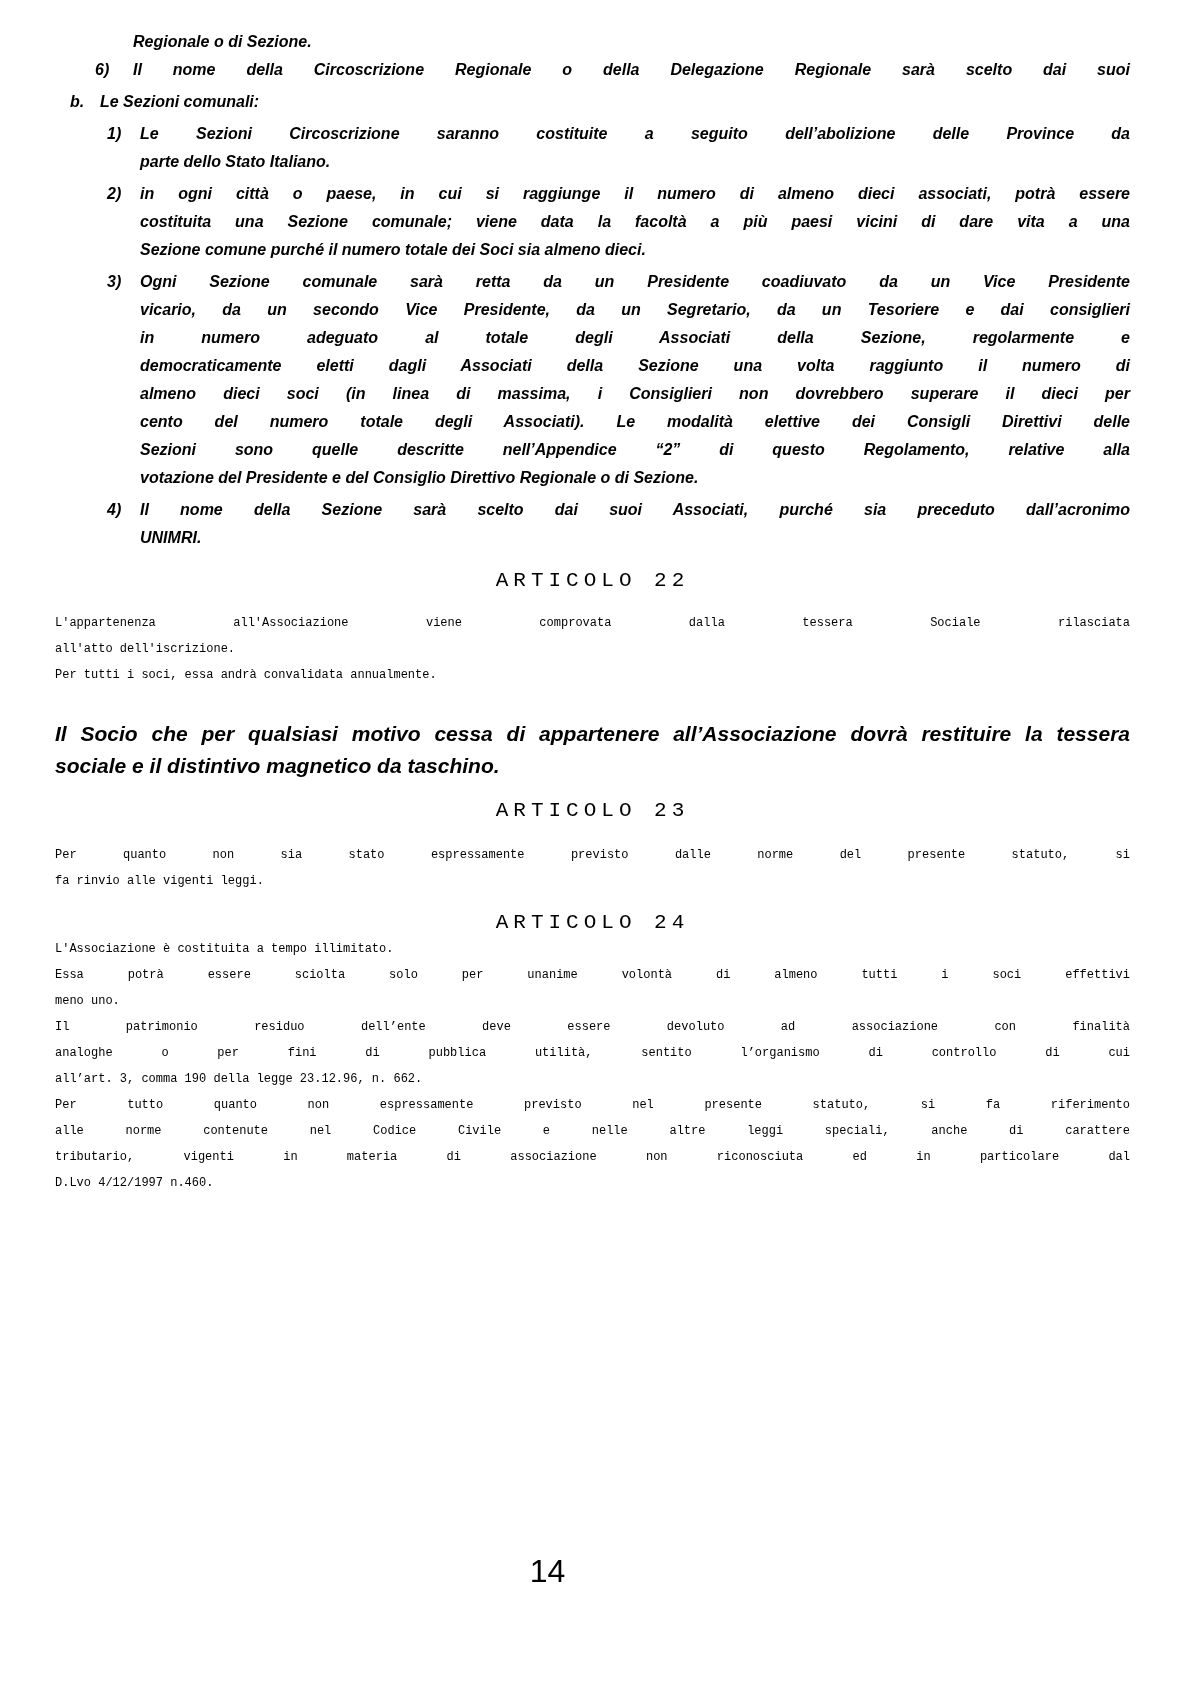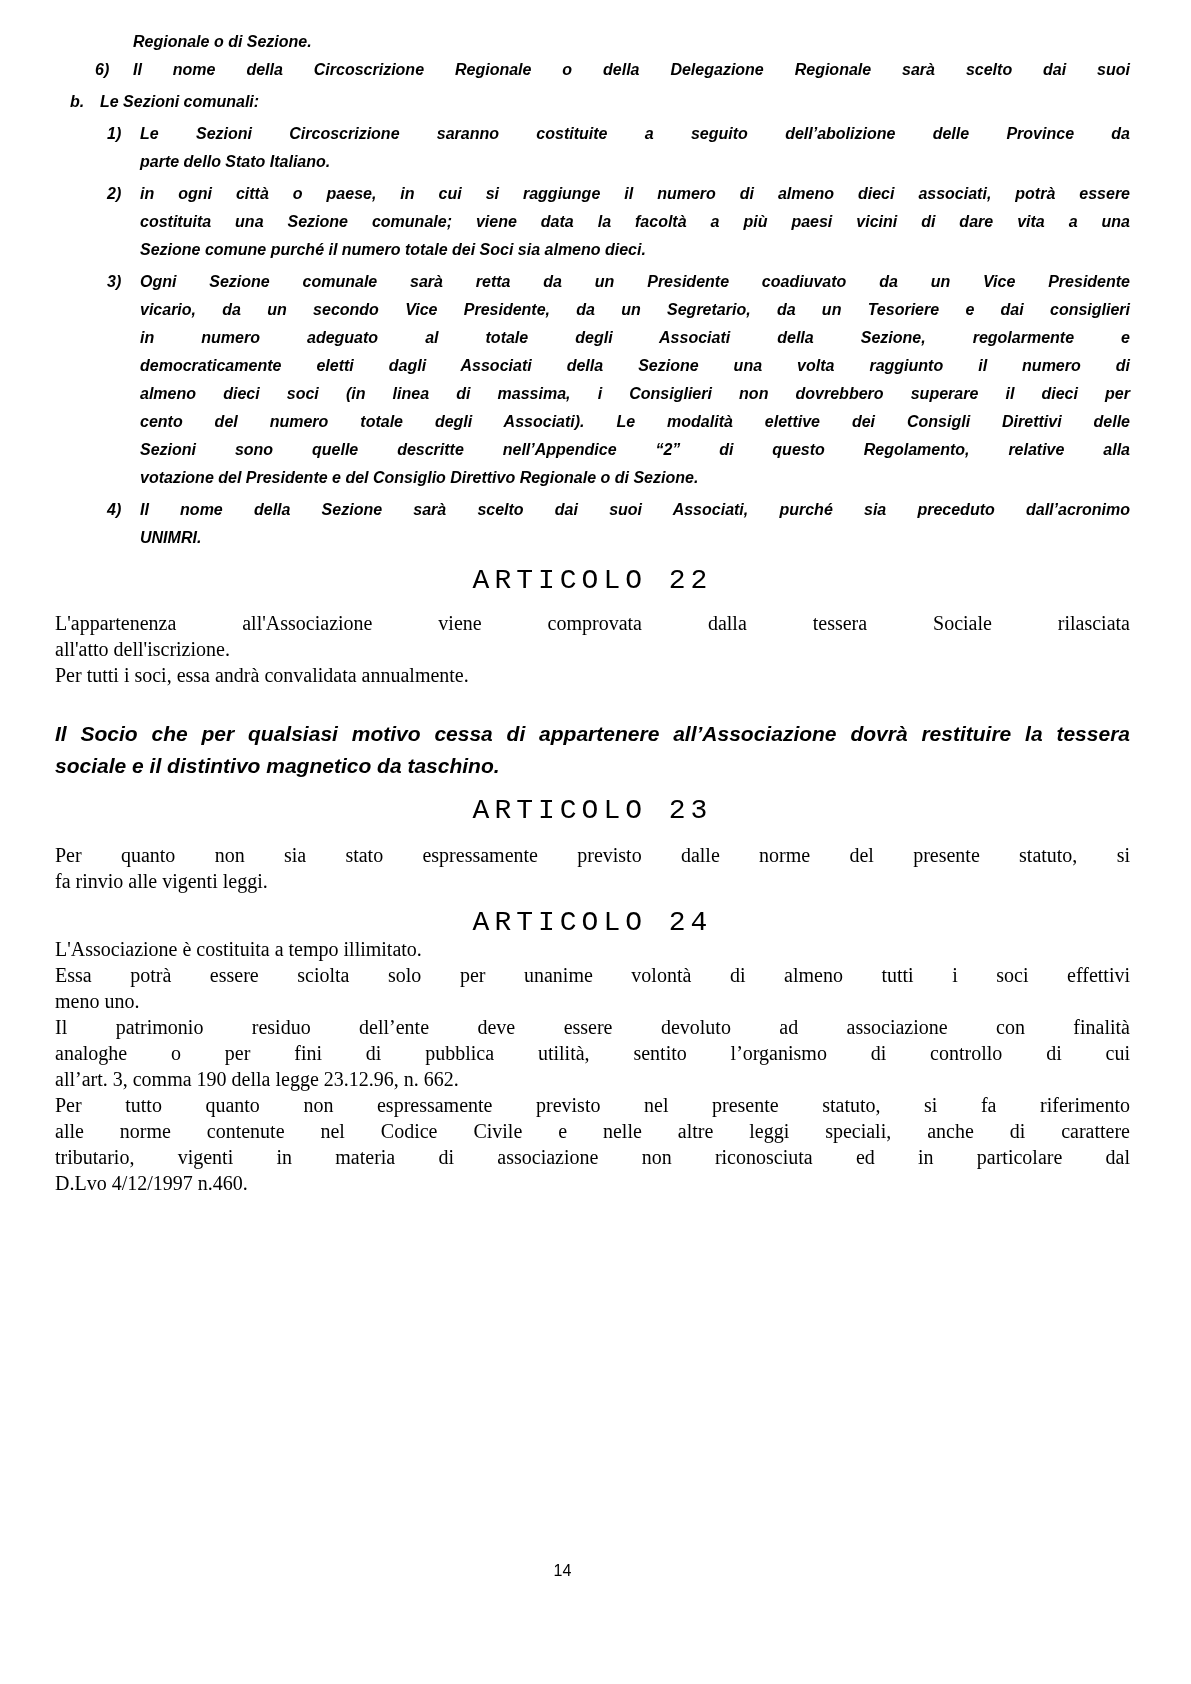--- a/index.html
+++ b/index.html
@@ -33,54 +33,54 @@
   .l-outer .tx { margin-left: 78px; }
   .l-letter .mk { left: 15px; }
   .l-letter .tx { margin-left: 45px; }
   .l-num .mk { left: 52px; }
   .l-num .tx { margin-left: 85px; }
   
   .ln { text-align: left; }
   .ln.j { text-align: justify; text-align-last: justify; }
   
   .mono {
-    font-family: Liberation Serif, serif;
-    font-size: 20px;
+    font-family: Liberation Mono, monospace;
+    font-size: 12px;
     line-height: 26px;
     font-weight: normal;
     font-style: normal;
   }
   .art-heading {
     font-family: "Liberation Mono", "DejaVu Sans Mono", monospace;
-    font-size: 28px;
+    font-size: 21px;
     line-height: 26px;
     text-align: center;
     letter-spacing: 5px;
   }
   .h22 { margin-top: 16px; }
   .p22 { margin-top: 16px; }
   .note {
     font-family: "Liberation Sans", "DejaVu Sans", sans-serif;
     font-weight: bold;
     font-style: italic;
     font-size: 21px;
     line-height: 32px;
     margin-top: 30px;
   }
   .h23 { margin-top: 16px; }
   .p23 { margin-top: 18px; }
   .h24 { margin-top: 16px; }
   .footer {
     position: absolute;
-    left: 55px;
+    left: 40px;
     top: 1556px;
     width: 1015px;
     text-align: center;
     font-family: "Liberation Sans", "DejaVu Sans", sans-serif;
-    font-size: 16px;
+    font-size: 32px;
     line-height: 30px;
     color: #000000;
   }
 </style>
 </head>
 <body>
 
 <div class="page">
 
   <div class="sans cont-line ln">Regionale o di Sezione.</div>

